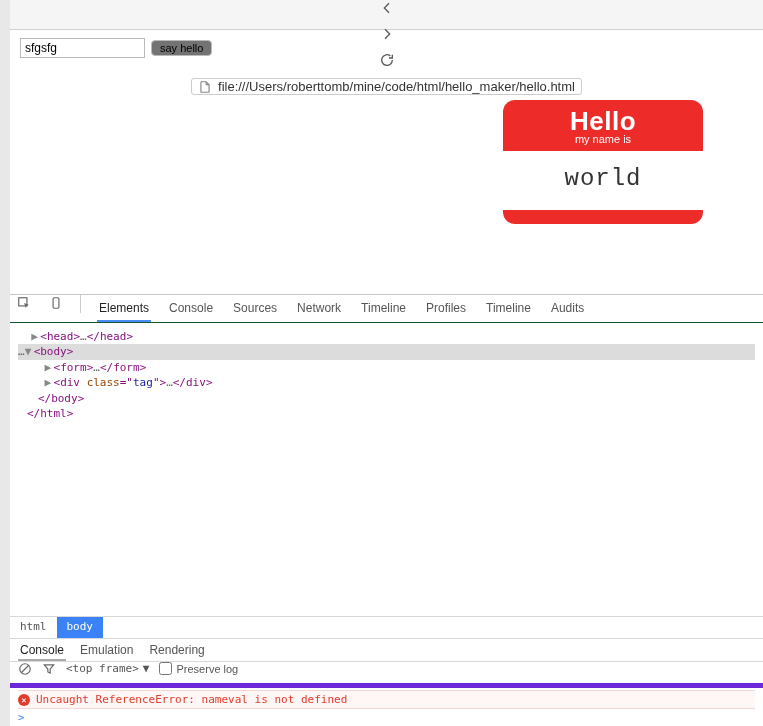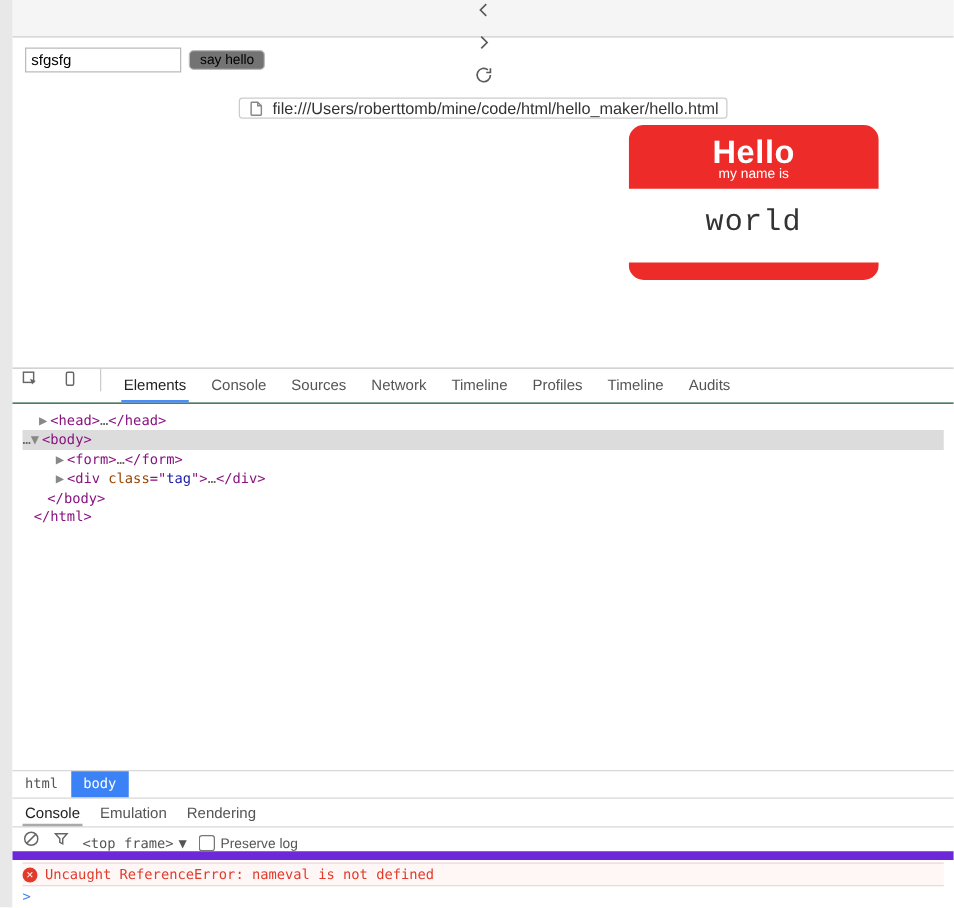--- a/index.html
+++ b/index.html
@@ -162,22 +162,22 @@
     border-top: 1px solid #d8d8d8;
     border-bottom: 1px solid #d8d8d8;
     display:flex; align-items:center; gap: 12px;
     padding: 0 8px;
     color: #555;
   }
   .console-tabs .ctab { cursor:pointer; padding: 4px 2px; }
   .console-tabs .ctab.active { color:#222; border-bottom: 2px solid #aaa; padding-bottom: 2px; }
   .console-toolbar {
     height: 26px;
-    border-bottom: 7px solid #6d28d9;
-    display:flex; align-items:flex-end; gap: 10px;
+    border-bottom: 5px solid #6d28d9;
+    display:flex; align-items:flex-start; gap: 10px;
     padding: 0 8px;
     color: #555;
   }
   .frame-select { display:flex; align-items:center; gap:4px; font-family: Menlo, monospace; font-size: 11px; cursor:pointer;}
   .preserve { display:flex; align-items:center; gap:4px; font-size:11px; }
   .preserve input { margin:0; }
   .console-msgs { padding: 2px 8px; font-family: Menlo, monospace; font-size: 11px; }
   .err-row { display:flex; align-items:center; gap:6px; color:#e13b2b; background: #fff6f6; border-top:1px solid #f3d6d6; border-bottom:1px solid #f3d6d6; padding: 2px 0; }
   .err-ico { width:12px; height:12px; border-radius:50%; background:#e13b2b; color:#fff; font-size:9px; display:flex; align-items:center; justify-content:center; }
   .prompt-row { color:#3b82f6; padding-top:2px; }

